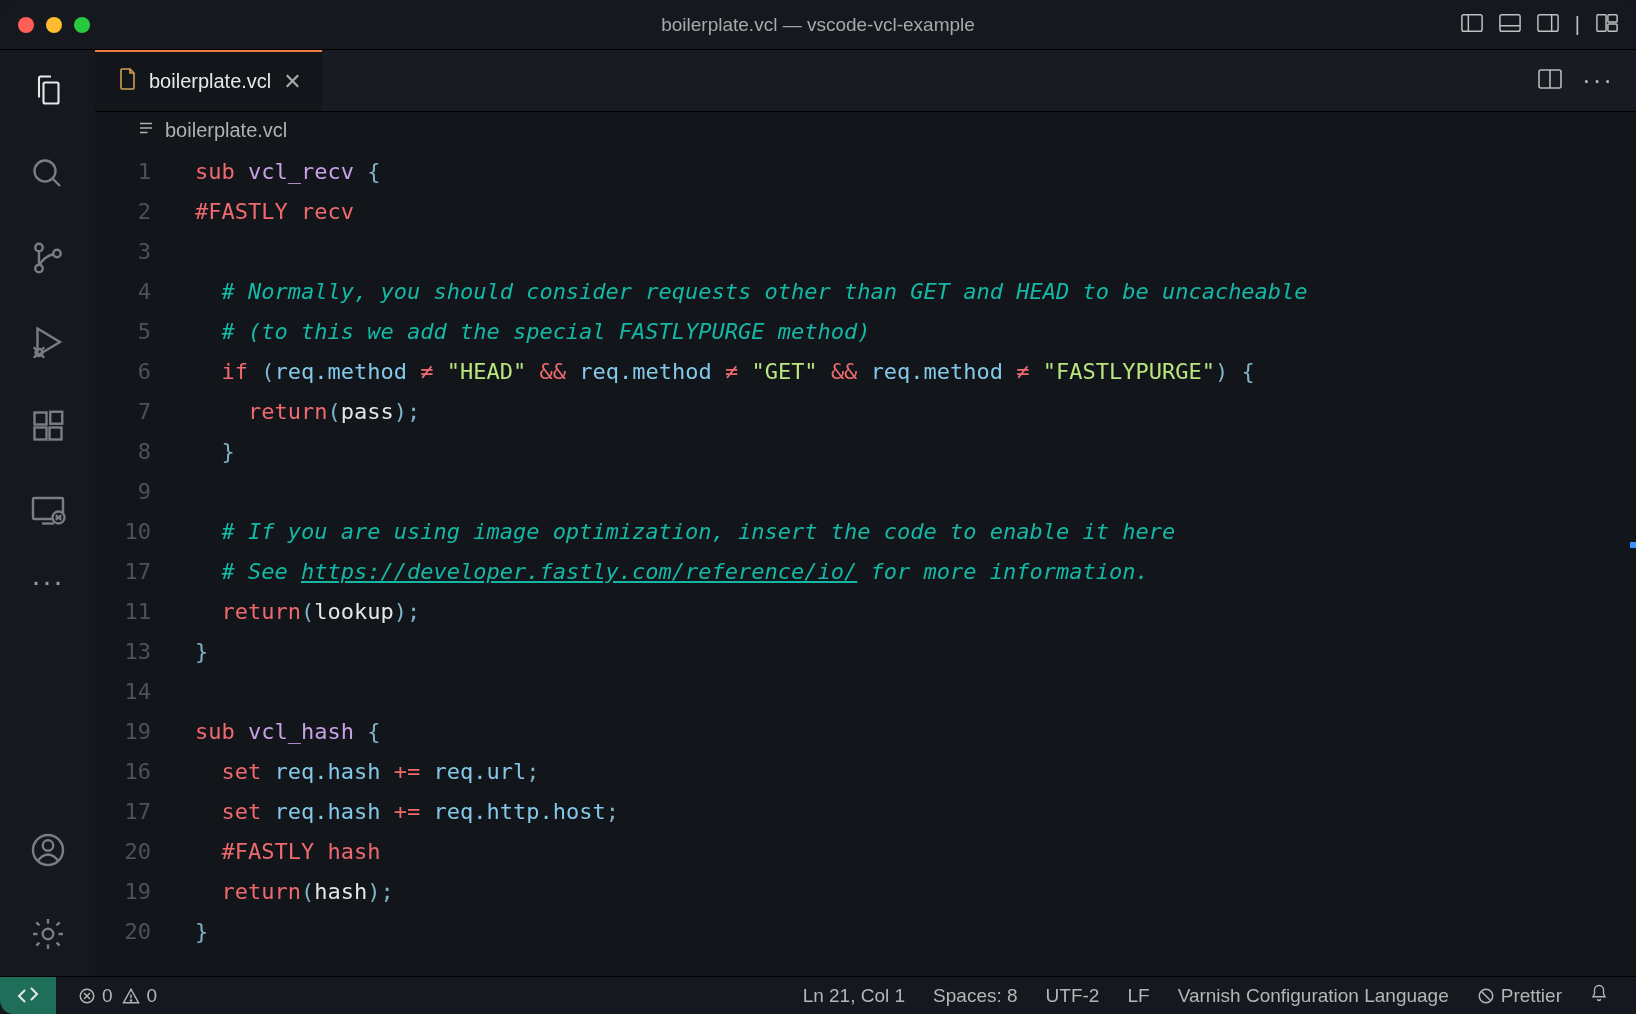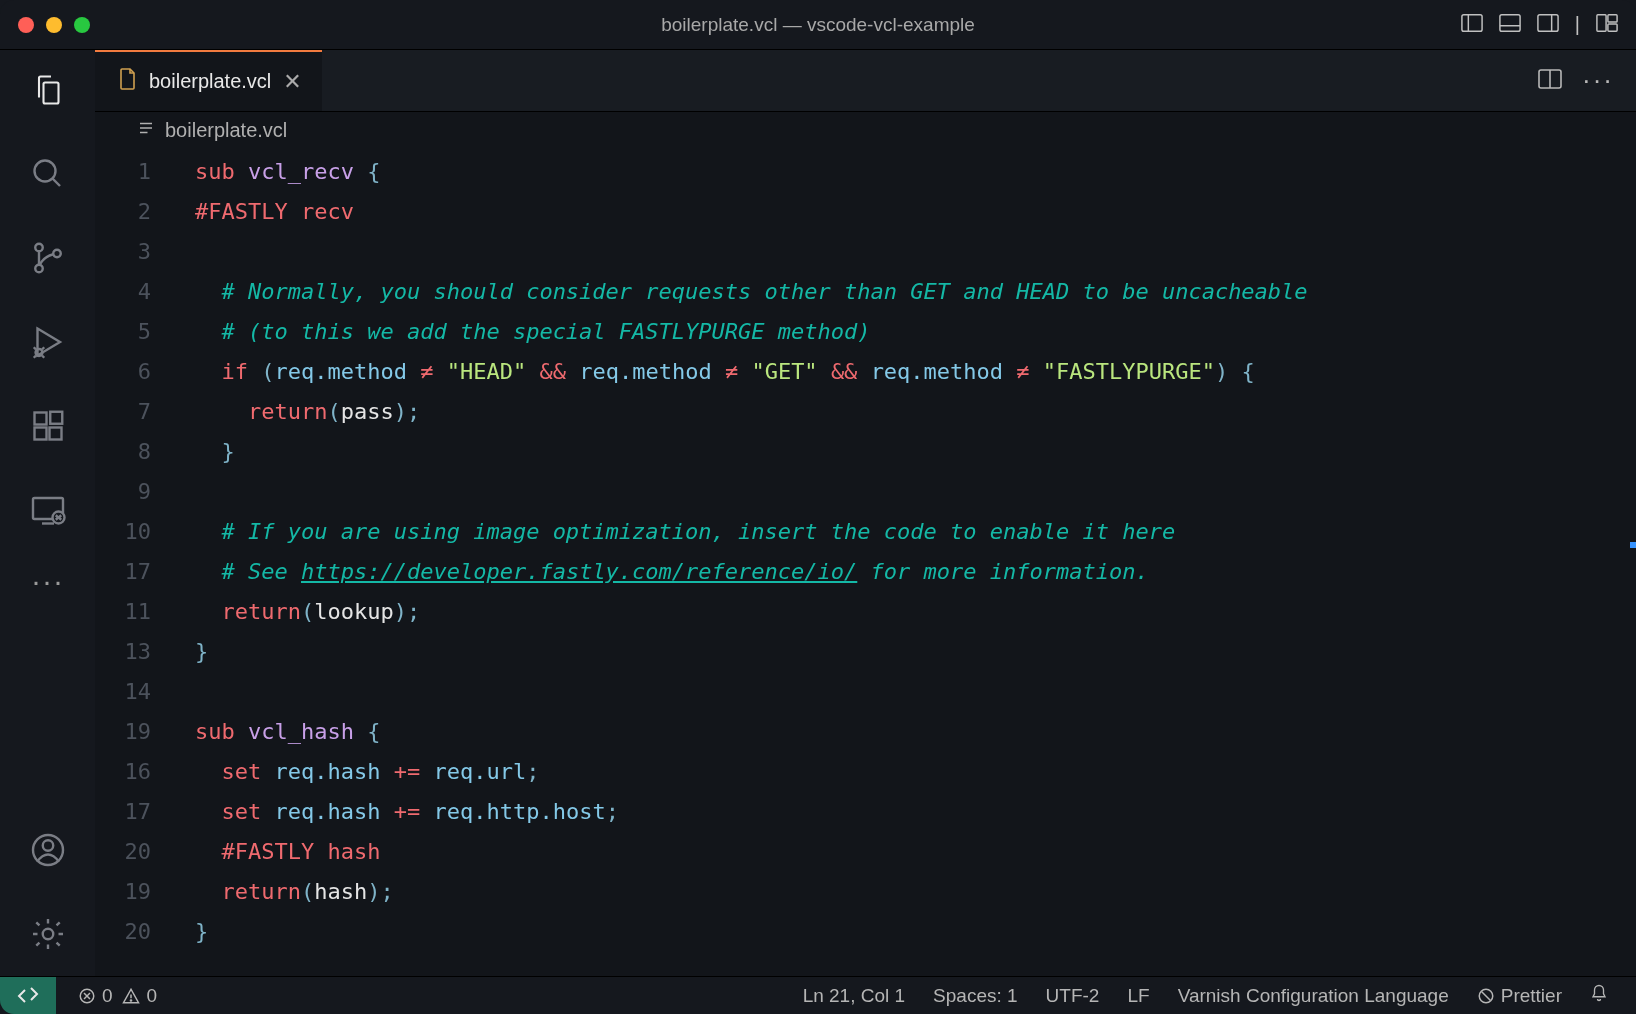--- a/index.html
+++ b/index.html
@@ -382,21 +382,21 @@
               <path d="M12 3L2 21h20L12 3z"></path>
               <line x1="12" y1="10" x2="12" y2="15"></line>
               <circle cx="12" cy="18" r="0.8" fill="currentColor"></circle>
             </svg>
           <span>0</span>
         </span>
       </div>
     </div>
     <div class="status-right">
       <span>Ln 21, Col 1</span>
-      <span>Spaces: 1</span>
+      <span>Spaces: 8</span>
       <span>UTF-2</span>
       <span>LF</span>
       <span>Varnish Configuration Language</span>
       <span class="icon-btn">
         <svg width="18" height="18" viewBox="0 0 24 24" fill="none" stroke="currentColor" stroke-width="2">
             <circle cx="12" cy="12" r="9"></circle>
             <line x1="6" y1="6" x2="18" y2="18"></line>
           </svg>
         <span>Prettier</span>
       </span>

